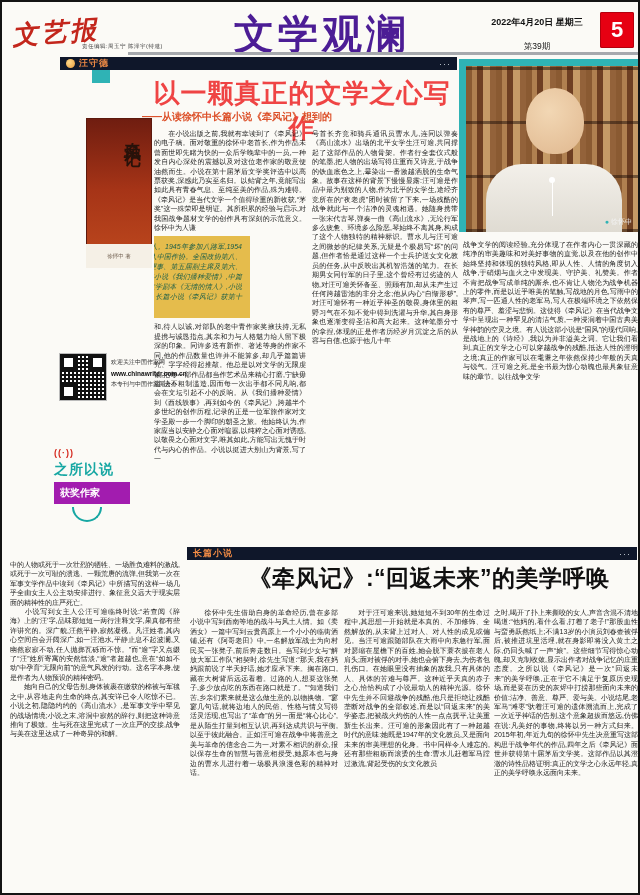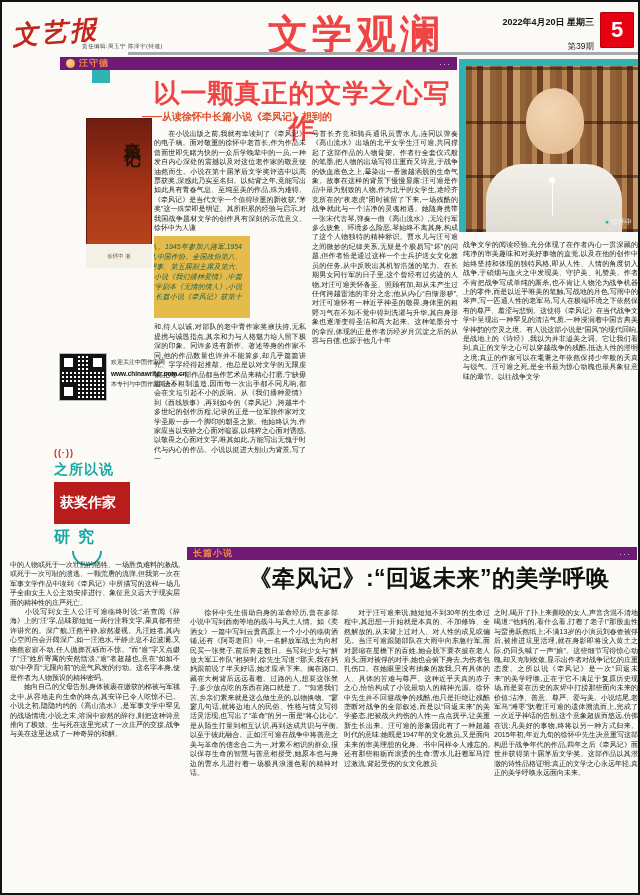--- a/index.html
+++ b/index.html
@@ -5,31 +5,31 @@
   html,body{margin:0;padding:0;background:#8a8a8a;}
   .page{position:relative;width:640px;height:895px;margin:0 auto;background:#fbfaf6;
         border:2px solid #141414;box-sizing:border-box;overflow:hidden;
         font-family:"Liberation Sans",sans-serif;}
   .abs{position:absolute;}
   
   .logo{left:10px;top:12px;width:120px;font-family:"Liberation Serif",serif;
         font-style:italic;font-weight:900;font-size:26px;letter-spacing:3px;
         color:#c3261c;transform:rotate(-4deg);}
   .editor{left:80px;top:41px;font-size:5.5px;color:#444;letter-spacing:.5px;}
-  .masthead{left:198px;top:5px;width:244px;text-align:right;font-family:"Liberation Serif",serif;
-        font-weight:900;font-size:40px;letter-spacing:4px;color:#ef4444;}
-  .dateblock{left:478px;top:14px;width:114px;text-align:right;color:#111;}
+  .masthead{left:198px;top:5px;width:244px;text-align:center;font-family:"Liberation Serif",serif;
+        font-weight:900;font-size:40px;letter-spacing:4px;color:#4c1d95;}
+  .dateblock{left:478px;top:14px;width:114px;text-align:center;color:#111;}
   .date1{font-size:9px;font-weight:bold;}
   .date2{font-size:8.5px;margin-top:12px;}
   .pagebox{left:598px;top:10px;width:34px;height:36px;background:#e60012;color:#fff;
         display:flex;align-items:center;justify-content:center;font-size:22px;font-weight:bold;
         border-radius:2px;box-shadow:0 0 0 1px #b3000d inset;}
   .hrule{left:126px;top:50px;width:510px;height:3px;background:#a6a9ad;}
   
-  .secbar{height:13px;background:#701a75;display:flex;align-items:center;padding:0 6px;box-sizing:border-box;}
+  .secbar{height:13px;background:#0f172a;display:flex;align-items:center;padding:0 6px;box-sizing:border-box;}
   .bicon{width:9px;height:9px;border-radius:50%;background:radial-gradient(circle at 35% 35%,#ffd98a,#e89b3c);margin-right:4px;flex:0 0 auto;}
   .bname{font-size:9px;font-weight:bold;color:#ef8a45;letter-spacing:1px;}
   .bdots{margin-left:auto;color:#c9d2da;font-size:9px;letter-spacing:1px;}
   .tealblock{left:90px;top:68px;width:18px;height:13px;background:#2fb3b5;}
   
   .title1{left:140px;top:74px;width:320px;text-align:center;font-size:26px;font-weight:900;
         color:#ef4444;letter-spacing:1px;}
   .subtitle1{left:140px;top:108px;width:320px;text-align:left;font-size:10px;font-weight:bold;color:#dc4f28;}
   .coltext{font-size:7px;line-height:9.4px;text-align:justify;color:#1d1d1d;
         white-space:pre-line;overflow:hidden;}
@@ -61,21 +61,21 @@
       repeating-linear-gradient(90deg,#111 0 2px,#fff 2px 4px);outline:1px solid #bbb;}
   .qr::before,.qr::after{content:"";position:absolute;width:9px;height:9px;background:#fff;border:3px solid #111;}
   .qr::before{left:1px;top:1px;} .qr::after{right:1px;top:1px;}
   .qrf{position:absolute;left:1px;bottom:1px;width:9px;height:9px;background:#fff;border:3px solid #111;}
   .qrtext{display:flex;flex-direction:column;gap:3px;padding-top:4px;}
   .qt1,.qt3{font-size:6px;color:#333;}
   .qt2{font-size:6.5px;font-weight:bold;color:#111;}
   .badge{left:52px;top:446px;width:116px;display:flex;flex-direction:column;gap:3px;}
   .wicon{font-size:9px;font-weight:bold;color:#d5281e;letter-spacing:1px;}
   .bt1{font-size:14px;font-weight:900;color:#17a7a3;letter-spacing:1px;}
-  .bt2{font-size:14px;font-weight:900;color:#fff;background:#b91c1c;padding:12px 6px;width:64px;}
+  .bt2{font-size:10px;font-weight:900;color:#fff;background:#a21caf;padding:4px 6px;width:64px;}
   .bt3{font-size:16px;font-weight:900;color:#17a7a3;letter-spacing:8px;}
   .btail{width:26px;height:13px;border:2px solid #17a7a3;border-top:none;border-radius:0 0 26px 26px;margin-left:18px;}
   
   .title2{left:202px;top:561px;width:450px;text-align:center;font-size:23px;font-weight:900;color:#101010;letter-spacing:.5px;}
 </style>
 </head>
 <body>
 
 <div class="page">
 
@@ -120,21 +120,20 @@
       <div class="qt1">欢迎关注中国作家网</div>
       <div class="qt2">www.chinawriter.com.cn</div>
       <div class="qt3">本专刊与中国作家网合办</div>
     </div>
   </div>
 
   <div class="abs badge">
     <div class="wicon">((·))</div>
     <div class="bt1">之所以说</div>
     <div class="bt2">获奖作家</div>
-    <div class="bt3">研究</div>
     <div class="btail"></div>
   </div>
 
   <div class="abs" style="left:152px;top:127px;width:152px;height:432px;overflow:hidden;">
     <div class="coltext">　　在小说出版之前,我就有幸读到了《牵风记》的电子稿。面对敬重的徐怀中老首长,作为作品未曾面世即先睹为快的一众后学晚辈中的一员,一种发自内心深处的震撼以及对这位老作家的敬意便油然而生。小说在第十届茅盾文学奖评选中以高票获奖,深感此乃实至名归。以鲐背之年,竟能写出如此具有青春气息、至纯至美的作品,殊为难得。《牵风记》是当代文学一个值得珍重的新收获,“茅奖”这一殊荣即是明证。其所积累的经验与启示,对我国战争题材文学的创作具有深刻的示范意义。徐怀中为人谦</div>
     <div class="bio">徐怀中(1929— ),河北邢台人。1945年参加八路军,1954年开始发表作品,1980年加入中国作协。全国政协第八、九届委员,中国作协第四届理事、第五届副主席及第六、七届名誉副主席。著有长篇小说《我们播种爱情》,中篇小说《地上的长虹》,电影文学剧本《无情的情人》,小说集《没有翅膀的天使》等。长篇小说《牵风记》获第十届茅盾文学奖。</div>
     <div class="coltext">和,待人以诚,对部队的老中青作家奖掖扶持,无私提携与诚恳指点,其亲和力与人格魅力给人留下极深的印象。同许多迭有新作、著述等身的作家不同,他的作品数量也许并不能算多,却几乎篇篇讲究、字字经得起推敲。他总是以对文学的无限虔诚,把每一部作品都当作艺术品来精心打磨,宁缺毋滥,决不粗制滥造,因而每一次出手都不同凡响,都会在文坛引起不小的反响。从《我们播种爱情》到《西线轶事》,再到如今的《牵风记》,跨越半个多世纪的创作历程,记录的正是一位军旅作家对文学圣殿一步一个脚印的朝圣之旅。他始终认为,作家应当以安静之心面对喧嚣,以纯粹之心面对诱惑,以敬畏之心面对文字,唯其如此,方能写出无愧于时代与内心的作品。小说以挺进大别山为背景,写了一</div>
   </div>
   <div class="abs coltext" style="left:310px;top:127px;width:146px;height:432px;">号首长齐竞和骑兵通讯员曹水儿,连同以弹奏《高山流水》出场的北平女学生汪可逾,共同撑起了这部作品的人物骨架。作者行全套仪式般的笔墨,把人物的出场写得庄重而又诗意,于战争的铁血底色之上,晕染出一番激越洒脱的生命气象。故事在这样的背景下慢慢显露:汪可逾是作品中最为别致的人物,作为北平的女学生,途经齐竞所在的“夜老虎”团时被留了下来,一场残酷的战争就此与一个洁净的灵魂相遇。她随身携带一张宋代古琴,弹奏一曲《高山流水》,无论行军多么疲惫、环境多么险恶,琴始终不离其身,构成了这个人物独特的精神标识。曹水儿与汪可逾之间微妙的纪律关系,无疑是个极易写“坏”的问题,但作者恰是通过这样一个士兵护送女文化教员的任务,从中反映出其机智浩荡的笔力。在长期男女同行军的日子里,这个曾经有过劣迹的人物,对汪可逾关怀备至、照顾有加,却从未产生过任何跨越雷池的非分之念;他从内心“自惭形秽”,对汪可逾怀有一种近乎神圣的敬畏,身体里的粗野习气在不知不觉中得到洗濯与升华,其自身形象也逐渐变得圣洁和高大起来。这种笔墨分寸的拿捏,体现的正是作者历经岁月沉淀之后的从容与自信,也源于他几十年</div>
   <div class="abs coltext" style="left:461px;top:238px;width:175px;height:321px;">战争文学的阅读经验,充分体现了在作者内心一贯深藏的纯净的审美趣味和对美好事物的直觉,以及在他的创作中始终坚持和体现的独特风格,即从人性、人情的角度切入战争,于硝烟与血火之中发现美、守护美、礼赞美。作者不肯把战争写成单纯的厮杀,也不肯让人物沦为战争机器上的零件,而是以近乎唯美的笔触,写战地的月色,写雨中的琴声,写一匹通人性的老军马,写人在极端环境之下依然保有的尊严、羞涩与悲悯。这使得《牵风记》在当代战争文学中呈现出一种罕见的清洁气质,一种浸润着中国古典美学神韵的空灵之境。有人说这部小说是“国风”的现代回响,是战地上的《诗经》,我以为并非溢美之词。它让我们看到,真正的文学之心可以穿越战争的残酷,抵达人性的澄明之境;真正的作家可以在耄耋之年依然保持少年般的天真与锐气。汪可逾之死,是全书最为惊心动魄也最具象征意味的章节。以往战争文学</div>

